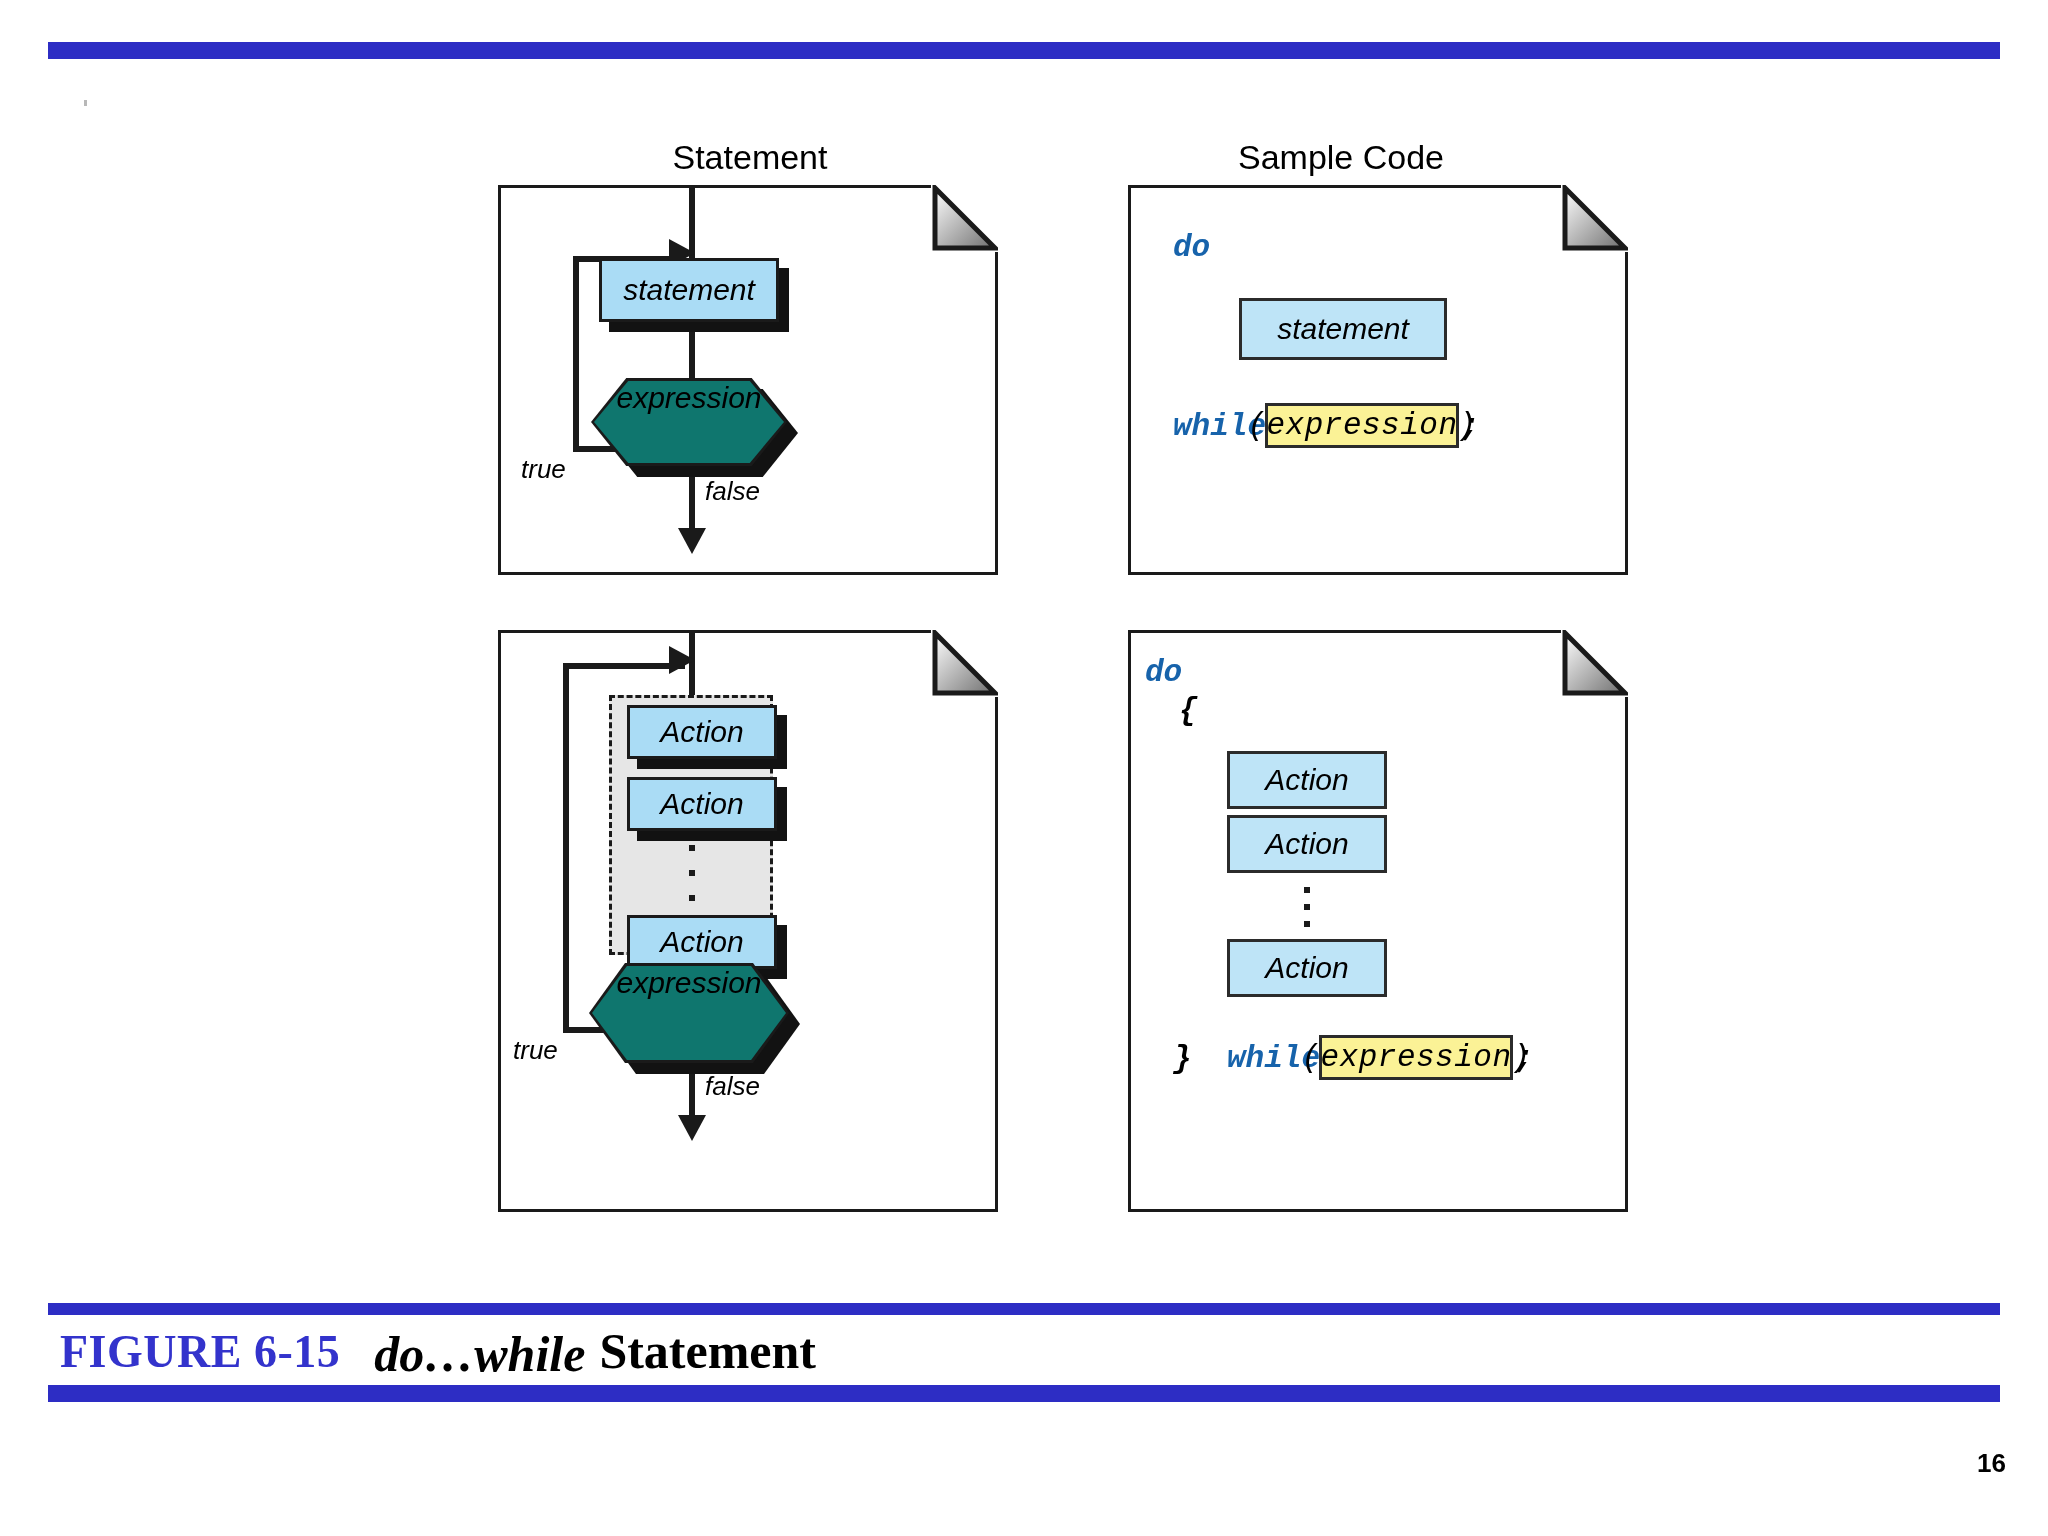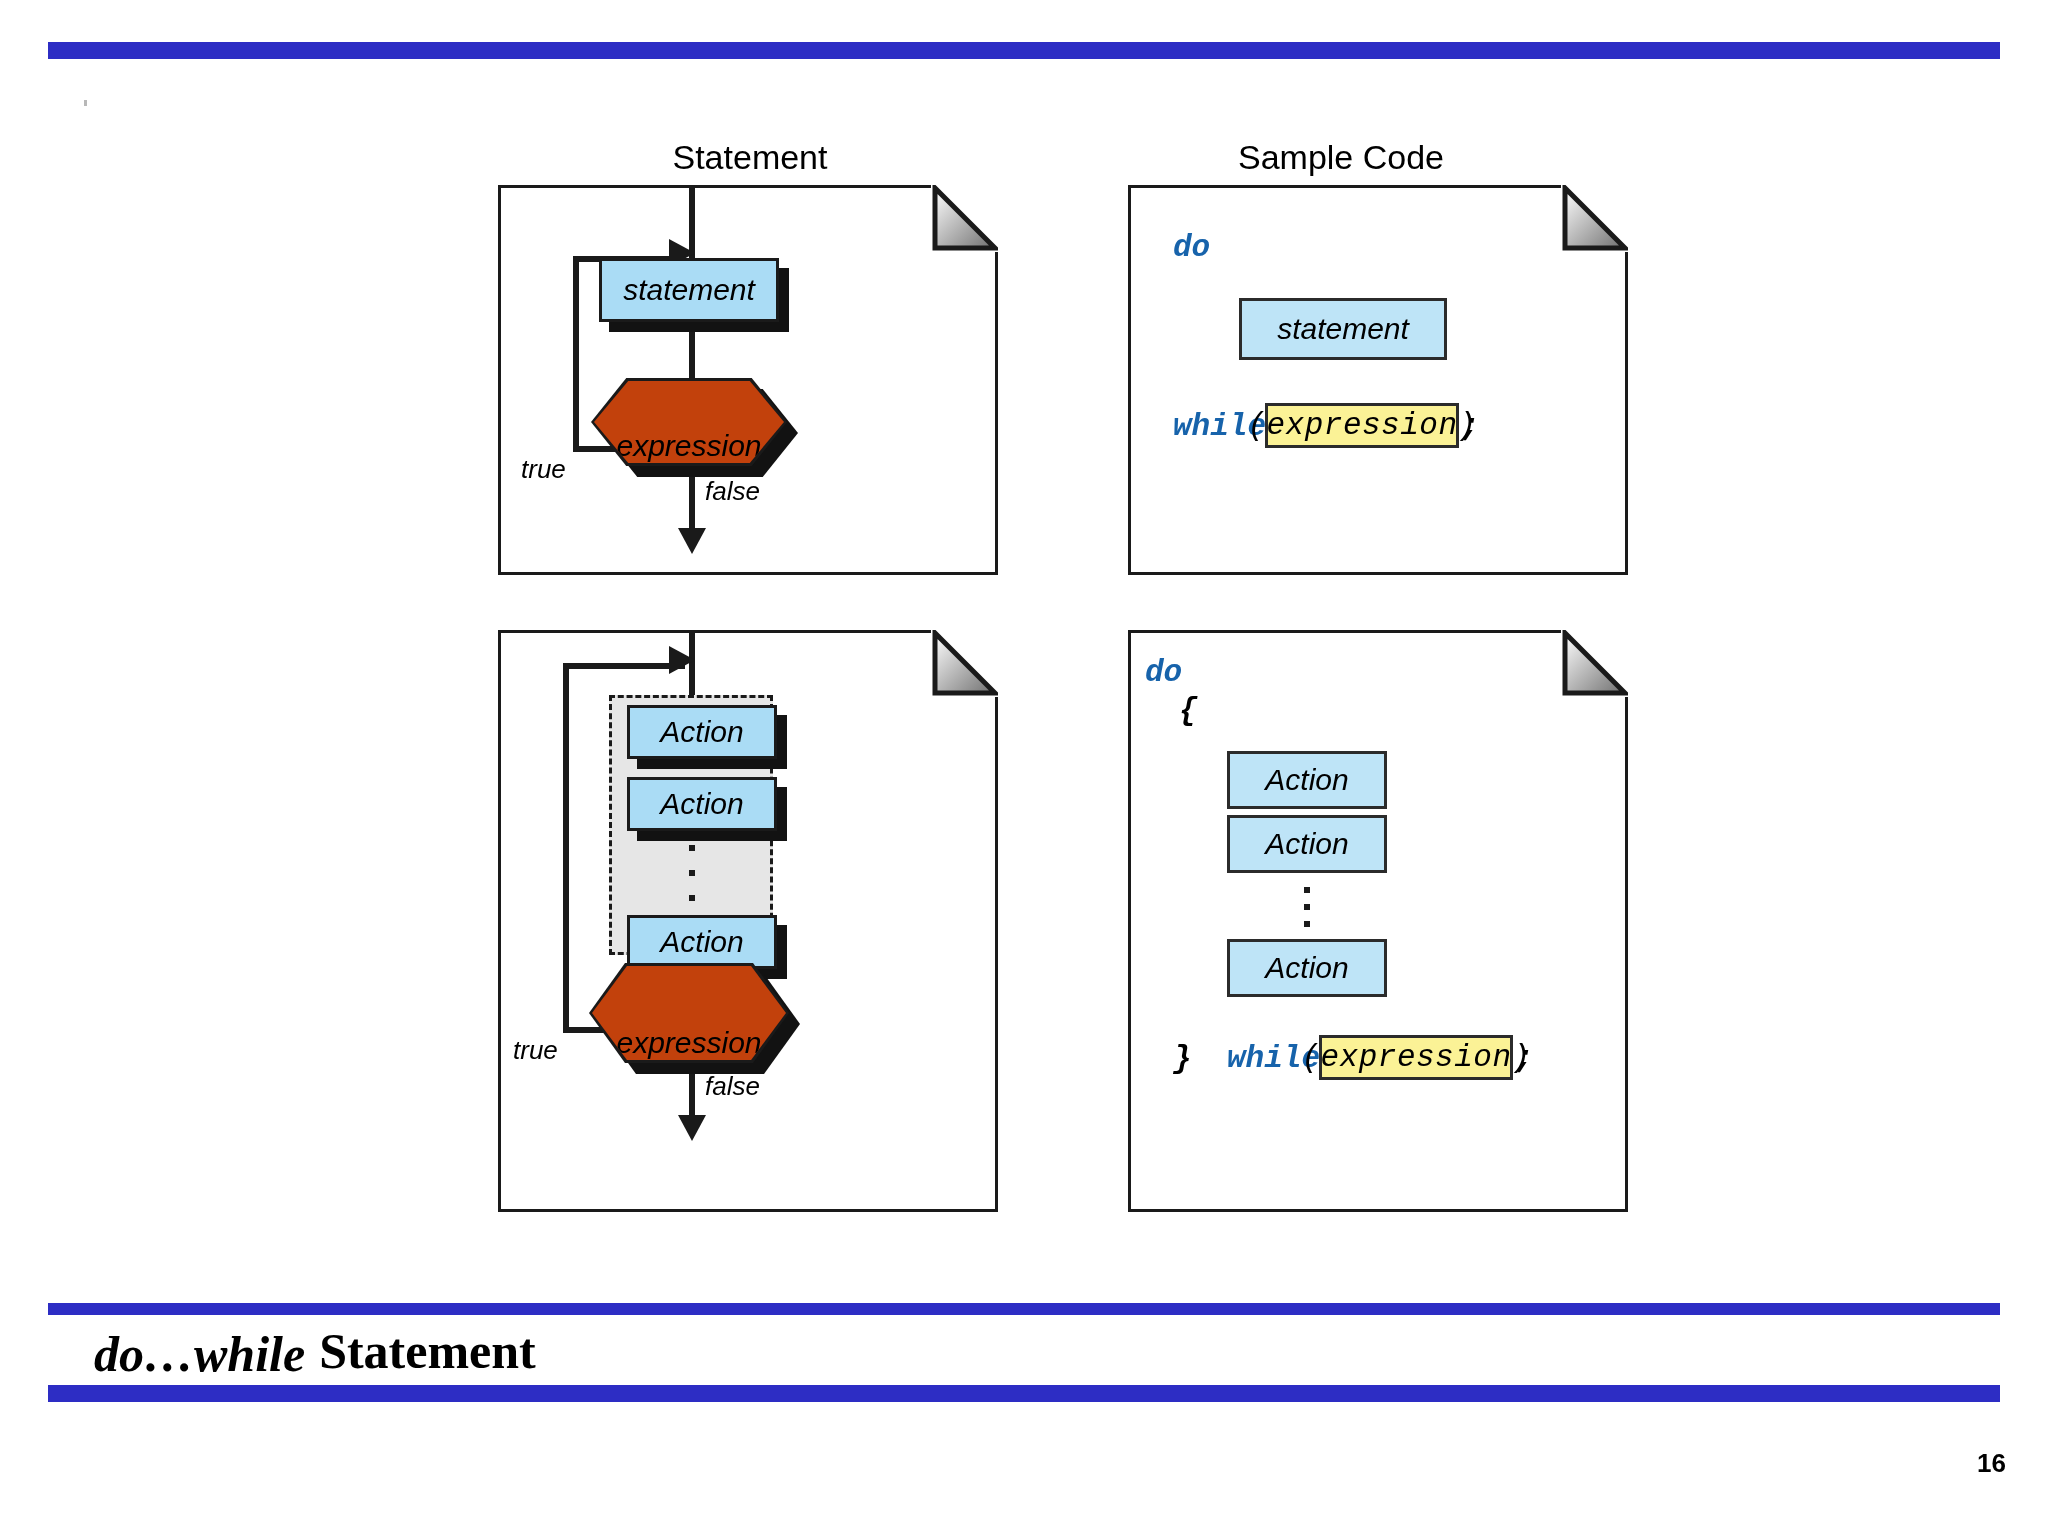--- a/index.html
+++ b/index.html
@@ -118,24 +118,24 @@
   .hex-shadow, .hex-body {
     position: absolute;
     inset: 0;
     clip-path: polygon(18% 0%, 82% 0%, 100% 50%, 82% 100%, 18% 100%, 0% 50%);
   }
   .hex-shadow { background: #121212; transform: translate(11px, 11px); }
   .hex-body   { background: #1a1a1a; }
   .hex-fill {
     position: absolute;
     inset: 3px;
-    background: #c2410c;
+    background: #0f766e;
     clip-path: polygon(18% 0%, 82% 0%, 100% 50%, 82% 100%, 18% 100%, 0% 50%);
     display: flex;
-    align-items: flex-end;
+    align-items: flex-start;
     justify-content: center;
     font-size: 30px;
     color: #000;
   }
 
   .edge-label {
     position: absolute;
     font-size: 26px;
     color: #000;
     white-space: nowrap;
@@ -431,18 +431,19 @@
 
     <div class="code-tok tok-plain" style="left:42px;  top:408px;">}</div>
     <div class="code-tok tok-keyword" style="left:96px;  top:408px;">while</div>
     <div class="code-hl" style="left:188px; top:402px; width:194px; height:45px;">(expression)</div>
     <div class="code-tok tok-plain" style="left:384px; top:408px;">;</div>
   </div>
 </div>
 
 <div class="rule rule-cap-top"></div>
 <div id="caption">
+  <span id="caption-figure">FIGURE 6-15</span>
   <span id="caption-keyword">do…while</span>
   <span id="caption-rest">Statement</span>
 </div>
 <div class="rule rule-cap-bot"></div>
 
 <div id="page-number">16</div>
 
 </body></html>

